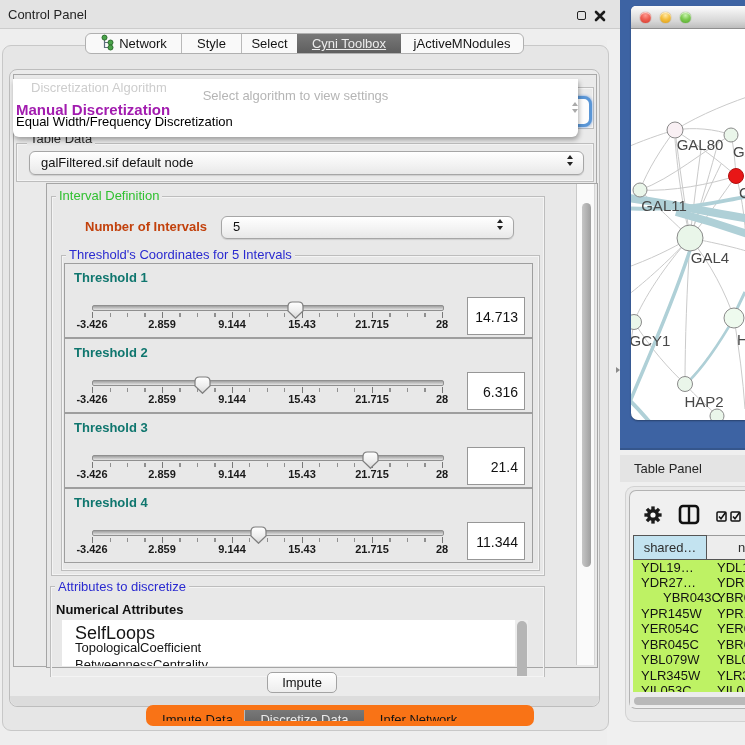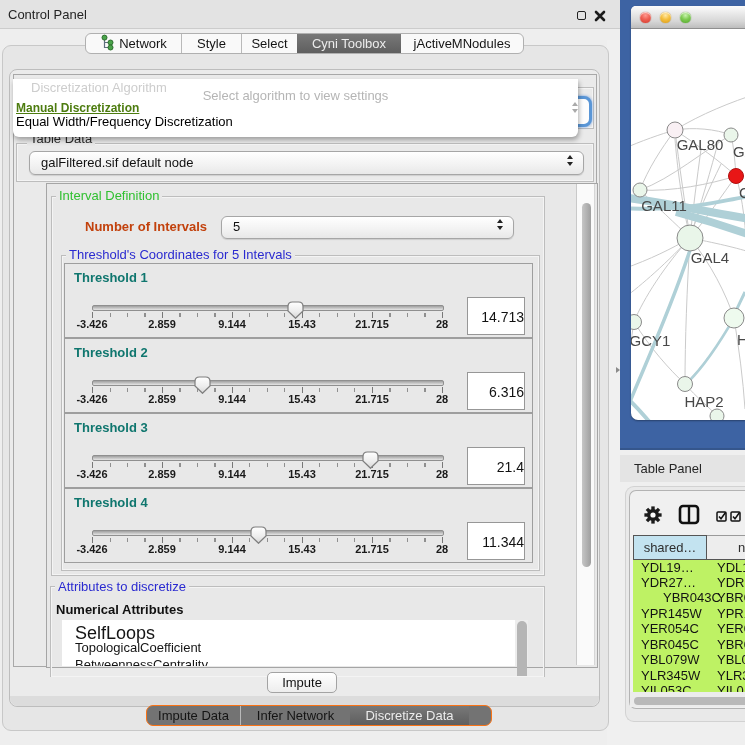--- a/index.html
+++ b/index.html
@@ -15,25 +15,25 @@
 .spin .up{width:0;height:0;border-left:3.5px solid transparent;border-right:3.5px solid transparent;border-bottom:4.5px solid #222;margin-bottom:2.5px;}
 .spin .dn{width:0;height:0;border-left:3.5px solid transparent;border-right:3.5px solid transparent;border-top:4.5px solid #222;}
 .tbox{position:absolute;left:64px;width:467px;height:73px;border:1px solid #9e9e9e;}
 .tbox .tlab{position:absolute;left:9px;top:6px;font-size:13px;font-weight:bold;color:#0f766e;}
 .track{position:absolute;left:27px;width:350px;top:41px;height:4px;background:linear-gradient(#9f9f9f,#e6e6e6);border:1px solid #8f8f8f;border-radius:2px;}
 .minor{position:absolute;left:27px;width:352px;top:49px;height:4px;
  background:repeating-linear-gradient(90deg,#8f8f8f 0,#8f8f8f 1px,transparent 1px,transparent 17.5px);}
 .mt{position:absolute;top:48px;width:1px;height:6px;background:#787878;}
 .slab{position:absolute;top:54px;width:60px;text-align:center;font-size:11px;font-weight:bold;color:#1a1a1a;}
 .vbox{position:absolute;left:402px;top:33px;width:58px;height:38px;background:#fff;border:1px solid #979797;
- font-size:14px;color:#111;text-align:right;line-height:38px;box-sizing:border-box;}
+ font-size:14px;color:#111;text-align:right;line-height:38px;padding-right:6px;box-sizing:border-box;}
 .thumb{position:absolute;top:37px;width:17px;height:18px;}
 .seg{height:21px;line-height:19px;font-size:13px;color:#141414;text-align:center;float:left;border-right:1px solid #b9b9b9;box-sizing:border-box;}
 .seg.last{border-right:none;}
-.seg.sel{background:linear-gradient(#787878,#5c5c5c);color:#ececec;border-right:none;}
+.seg.sel{background:linear-gradient(#787878,#5c5c5c);color:#ececec;border-right:none;text-decoration:underline;}
 .row{height:15.45px;font-size:13px;color:#131313;white-space:nowrap;}
 </style></head>
 <body>
 
 <div class="abs" style="left:0;top:0;width:620px;height:745px;background:#eeeeee;"></div>
 <div class="abs" style="left:0;top:0;width:620px;height:28px;background:#e3e3e3;border-bottom:1px solid #cccccc;"></div>
 <div class="abs" style="left:8px;top:7px;font-size:13px;color:#242424;">Control Panel</div>
 <div class="abs" style="left:577px;top:11px;width:9px;height:9px;border:1.6px solid #222;border-radius:2px;box-sizing:border-box;"></div>
 <svg class="abs" style="left:594px;top:10px;" width="12" height="12" viewBox="0 0 12 12">
  <path d="M2,2 L10,10 M10,2 L2,10" stroke="#1a1a1a" stroke-width="2.6" stroke-linecap="round"></path>
@@ -196,33 +196,33 @@
 <div class="abs" style="left:56px;top:602px;font-size:13px;font-weight:bold;color:#111;">Numerical Attributes</div>
 <div class="abs" style="left:62px;top:620px;width:453px;height:46px;background:#fff;"></div>
 <div class="abs" style="left:515px;top:620px;width:13px;height:46px;background:#ededed;"></div>
 <div class="abs" style="left:517px;top:621px;width:10px;height:55px;background:#b5b5b5;border-radius:5px 5px 0 0;"></div>
 <div class="abs" style="left:75px;top:623px;font-size:18px;color:#141414;">SelfLoops</div>
 <div class="abs" style="left:75px;top:640px;font-size:13px;color:#141414;">TopologicalCoefficient</div>
 <div class="abs" style="left:75px;top:657px;font-size:13px;color:#141414;height:9px;overflow:hidden;">BetweennessCentrality</div>
 
 <div class="abs" style="left:13px;top:79px;width:565px;height:58px;background:#fff;border-radius:0 0 6px 6px;box-shadow:1px 3px 5px rgba(0,0,0,.32);"></div>
 <div class="abs" style="left:13px;top:88px;width:565px;text-align:center;font-size:13px;color:#b5b5b5;">Select algorithm to view settings</div>
-<div class="abs" style="left:16px;top:101px;font-size:12px;font-weight:bold;color:#4d7c0f;text-decoration:underline;">Manual Discretization</div>
+<div class="abs" style="left:16px;top:101px;font-size:15px;font-weight:bold;color:#a21caf;">Manual Discretization</div>
 <div class="abs" style="left:16px;top:114px;font-size:13px;color:#000;">Equal Width/Frequency Discretization</div>
 <div class="spin" style="left:572px;top:102px;opacity:.38;">
     <div class="up"></div>
     <div class="dn"></div>
   </div>
 
 <div class="abs" style="left:267px;top:672px;width:68px;height:19px;background:linear-gradient(#ffffff,#ededed);border:1px solid #a3a3a3;border-radius:5px;text-align:center;font-size:13px;line-height:19px;color:#111;">Impute</div>
 
-<div class="abs" style="left:146px;top:705px;width:346px;height:21px;background:#737373;border:1px solid #f97316;border-radius:7px;box-sizing:border-box;overflow:hidden;">
+<div class="abs" style="left:146px;top:705px;width:388px;height:21px;background:#f97316;border:5px solid #f97316;border-radius:7px;box-sizing:border-box;overflow:hidden;">
  <div class="seg" style="width:94px;">Impute Data</div>
+ <div class="seg sel" style="width:119px;">Discretize Data</div>
  <div class="seg last" style="width:109px;">Infer Network</div>
- <div class="seg sel" style="width:119px;">Discretize Data</div>
 </div>
 
 <div class="abs" style="left:616px;top:367px;width:0;height:0;border-top:3px solid transparent;border-bottom:3px solid transparent;border-left:4px solid #8a8a8a;"></div>
 
 <div class="abs" style="left:620px;top:0;width:125px;height:450px;background:#3d63a3;border-bottom:2px solid #35568c;box-sizing:border-box;"></div>
 
 <div class="abs" style="left:631px;top:6px;width:114px;height:414px;background:#fff;border-radius:5px 0 0 7px;overflow:hidden;box-shadow:0 1px 2px rgba(0,0,0,.35);">
  <div style="height:22px;background:linear-gradient(#fbfbfb,#d6d6d6 70%,#bdbdbd);border-bottom:1px solid #8f8f8f;position:relative;">
   <div style="position:absolute;left:9px;top:6px;width:11px;height:11px;border-radius:50%;background:radial-gradient(circle at 50% 30%,#ff9a90 0%,#ee5f52 45%,#d33a2c 100%);box-shadow:inset 0 1px 1px rgba(255,255,255,.7),0 0 1px #9a2018;"></div>
   <div style="position:absolute;left:29px;top:6px;width:11px;height:11px;border-radius:50%;background:radial-gradient(circle at 50% 30%,#ffe9a8 0%,#f5bf3e 45%,#d99b17 100%);box-shadow:inset 0 1px 1px rgba(255,255,255,.7),0 0 1px #8f6a0a;"></div>

